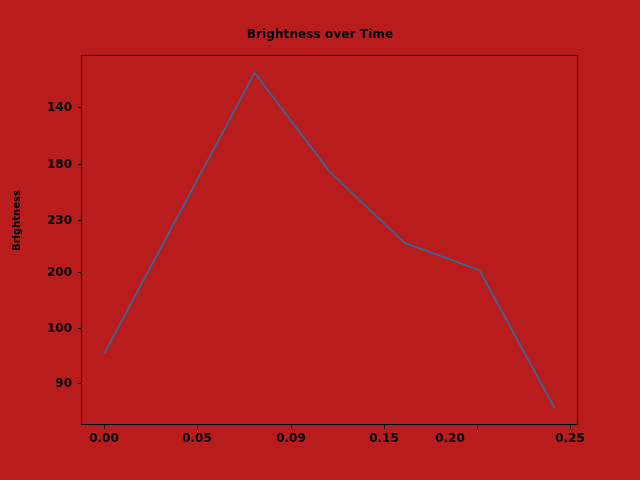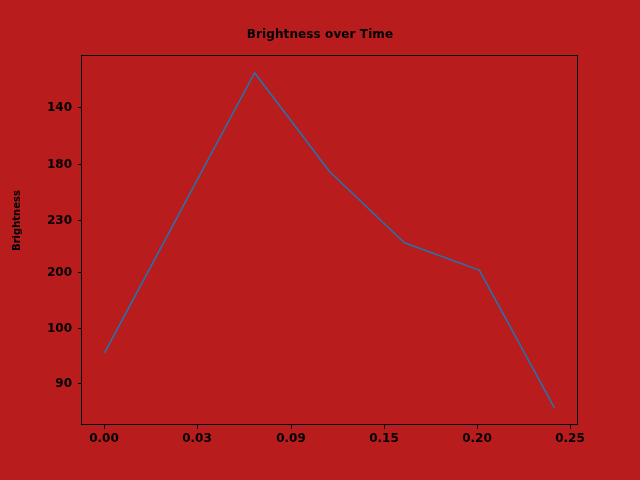--- a/index.html
+++ b/index.html
@@ -125,21 +125,21 @@
   <div class="ytick-label" style="left:22px; width:50px; top:383px;">90</div>
 
   <div class="xtick-mark" style="left:104px;"></div>
   <div class="xtick-mark" style="left:197px;"></div>
   <div class="xtick-mark" style="left:291px;"></div>
   <div class="xtick-mark" style="left:384px;"></div>
   <div class="xtick-mark" style="left:477px;"></div>
   <div class="xtick-mark" style="left:570px;"></div>
 
   <div class="xtick-label" style="left:104px; top:431px;">0.00</div>
-  <div class="xtick-label" style="left:197px; top:431px;">0.03</div>
+  <div class="xtick-label" style="left:197px; top:431px;">0.05</div>
   <div class="xtick-label" style="left:291px; top:431px;">0.09</div>
   <div class="xtick-label" style="left:384px; top:431px;">0.15</div>
-  <div class="xtick-label" style="left:477px; top:431px;">0.20</div>
+  <div class="xtick-label" style="left:450px; top:431px;">0.20</div>
   <div class="xtick-label" style="left:570px; top:431px;text-align:right;">0.25</div>
 
   <div id="ylabel">Brightness</div>
 
 </div>
 
 </body></html>

